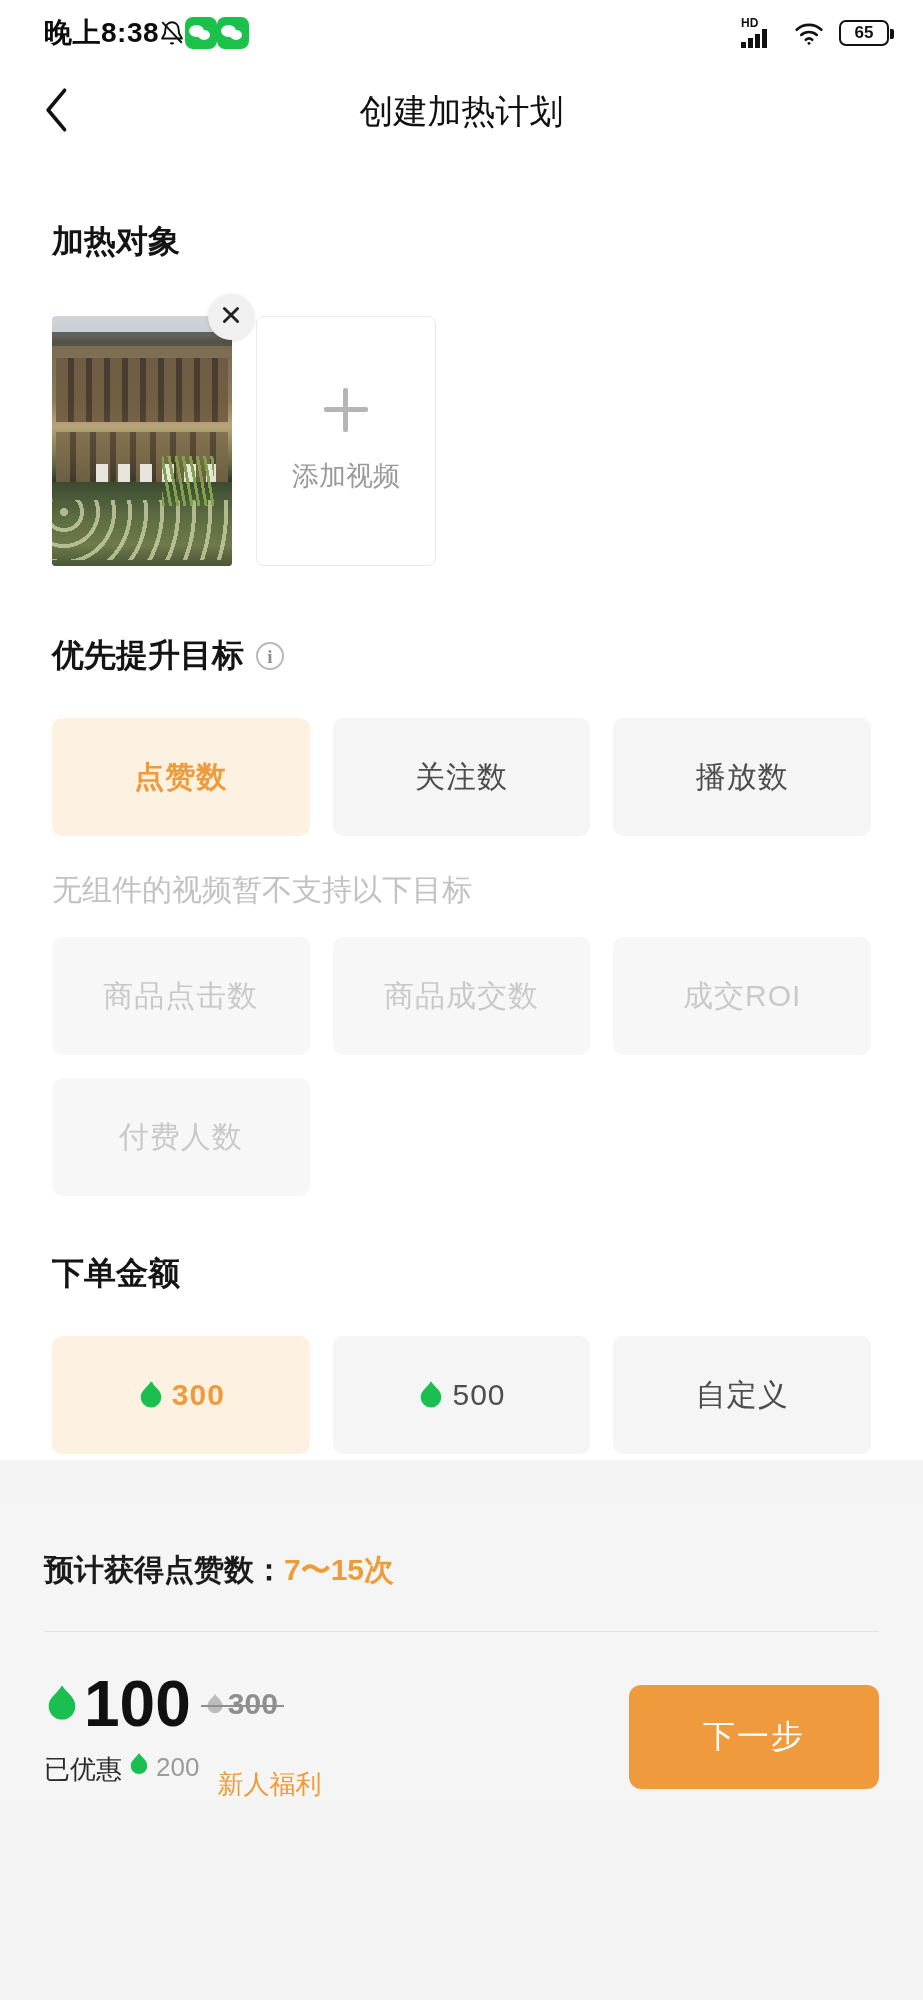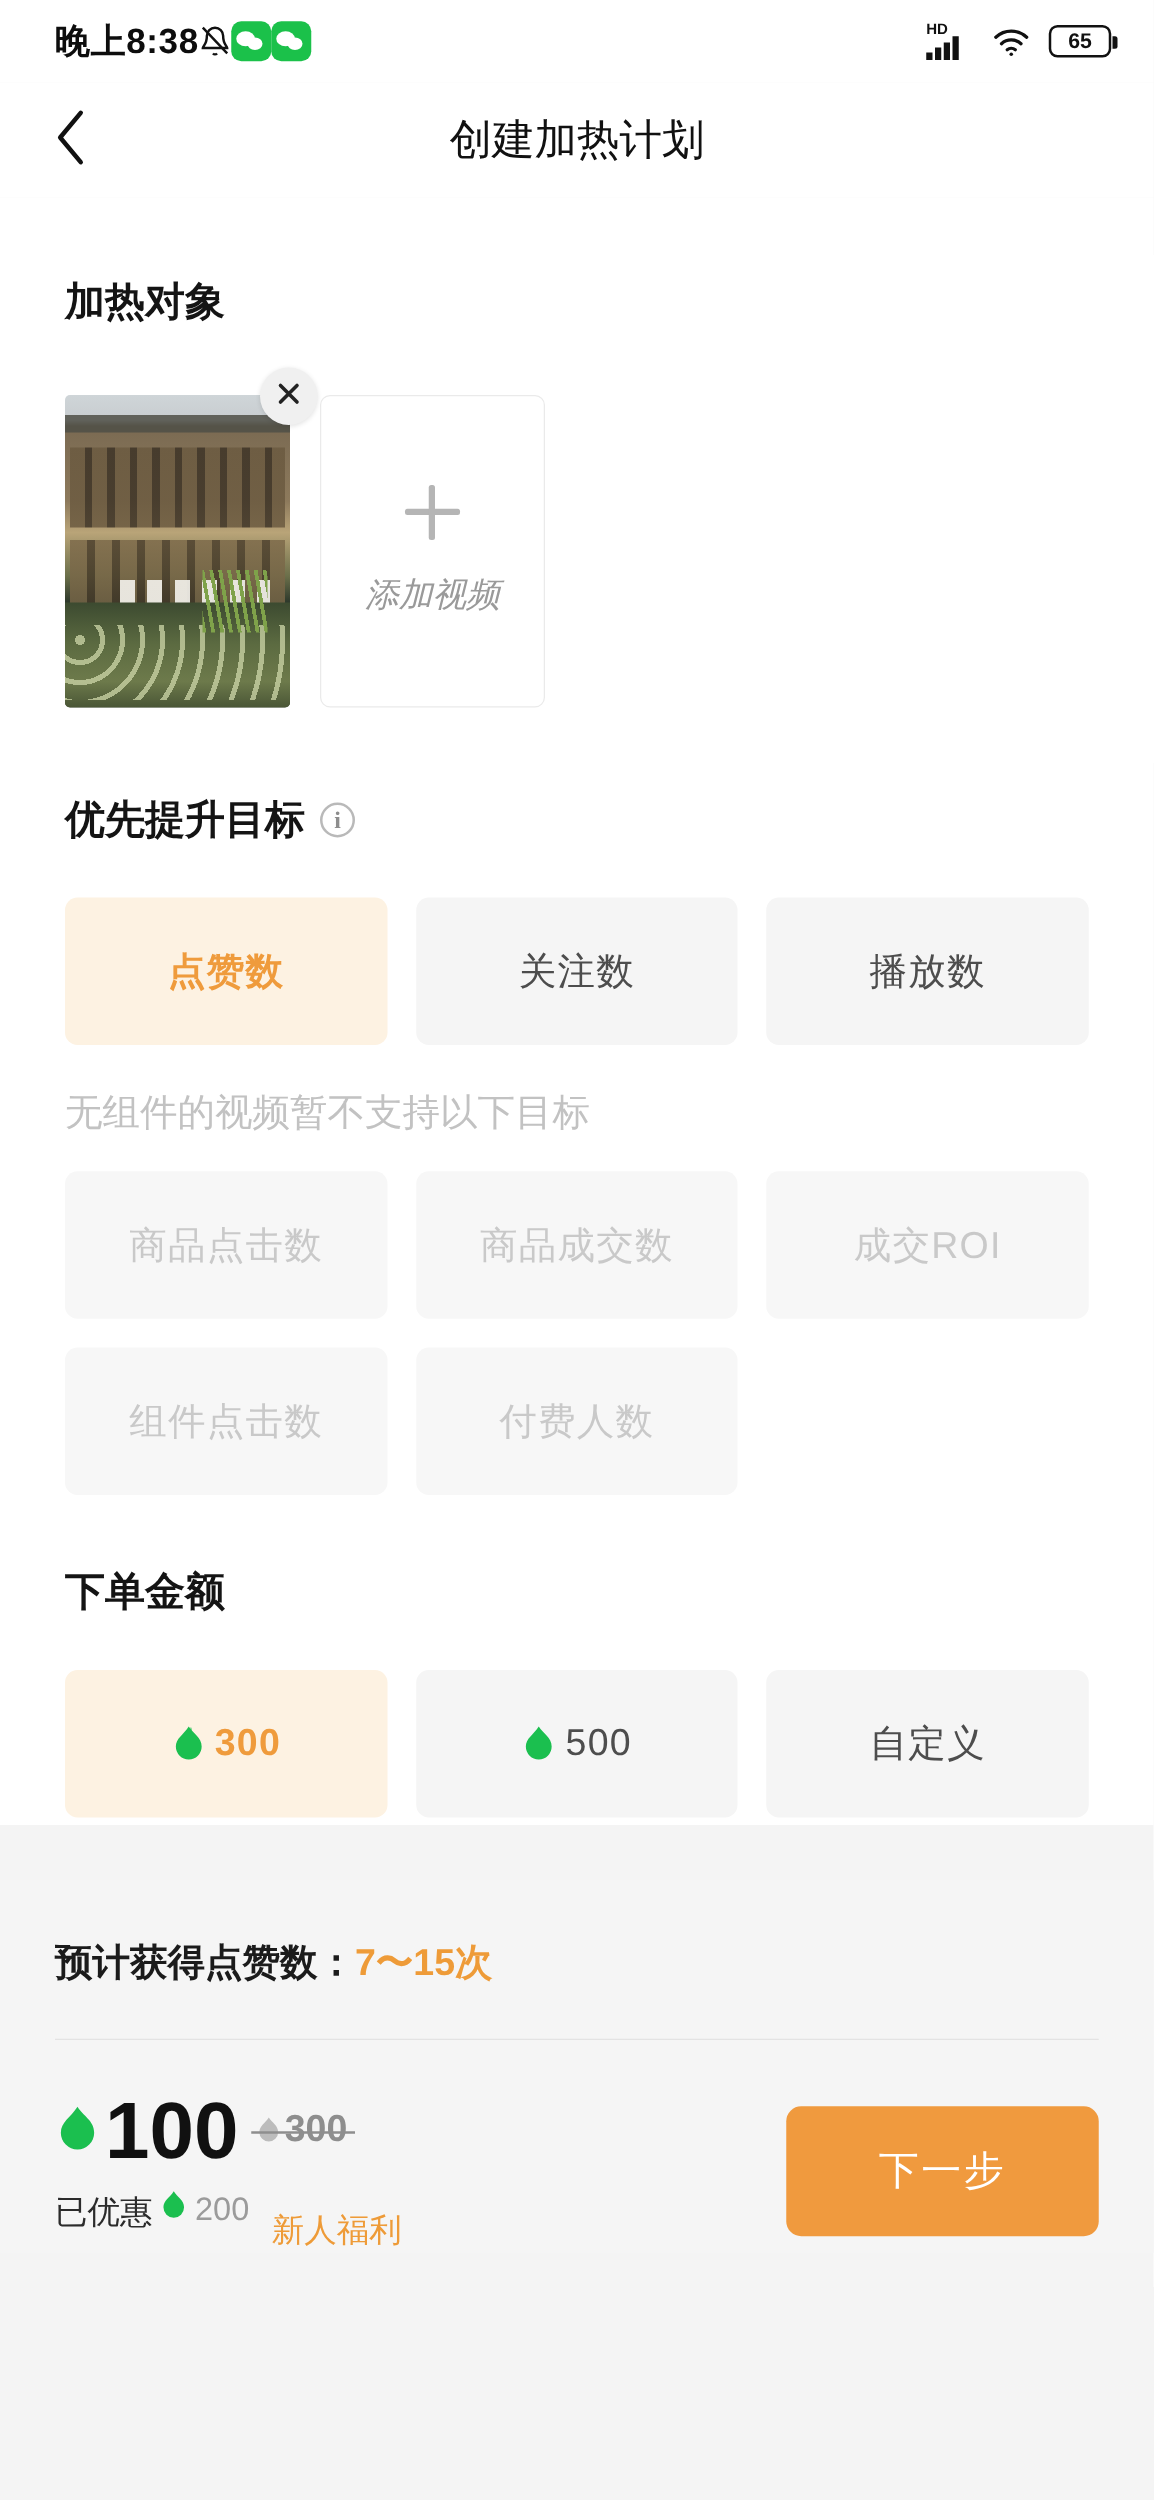--- a/index.html
+++ b/index.html
@@ -93,21 +93,21 @@
   .thumb-img .reed { position:absolute; bottom:60px; right:18px; width:52px; height:50px;
      background: repeating-linear-gradient(80deg,#7fa24a 0 3px,transparent 3px 7px); }
   .thumb-close {
     position: absolute; top: -22px; right: -22px; width: 46px; height: 46px; border-radius: 50%;
     background: #f0f0f0; display: flex; align-items: center; justify-content: center;
     box-shadow: 0 1px 4px rgba(0,0,0,.12);
   }
   .add-card {
     width: 180px; height: 250px; border: 1.5px solid #eaeaea; border-radius: 8px;
     background: #fff; display: flex; flex-direction: column; align-items: center;
-    justify-content: center; gap: 26px; flex: none; font-style: italic;
+    justify-content: center; gap: 26px; flex: none;
   }
   .plus { width: 44px; height: 44px; position: relative; }
   .plus::before, .plus::after { content:""; position:absolute; background:#b5b5b5; border-radius:2px; }
   .plus::before { left: 0; top: 19px; width: 44px; height: 5px; }
   .plus::after  { top: 0; left: 19px; height: 44px; width: 5px; }
   .add-label { font-size: 27px; color: #9a9a9a; }
 
   
   .chip-grid { display: grid; grid-template-columns: repeat(3, 1fr); gap: 23px; }
   .chip {
@@ -260,23 +260,20 @@
         <div class="chip disabled">
           <span>商品点击数</span>
         </div>
         <div class="chip disabled">
           <span>商品成交数</span>
         </div>
         <div class="chip disabled">
           <span>成交ROI</span>
         </div>
         <div class="chip disabled">
-          <span>组件点击数</span>
-        </div>
-        <div class="chip disabled">
           <span>付费人数</span>
         </div>
         <div class="chip blank"></div>
       </div>
     </div>
 
     <div style="padding-top:56px; padding-bottom:6px;">
       <div class="section-title">
         <span>下单金额</span>
       </div>

